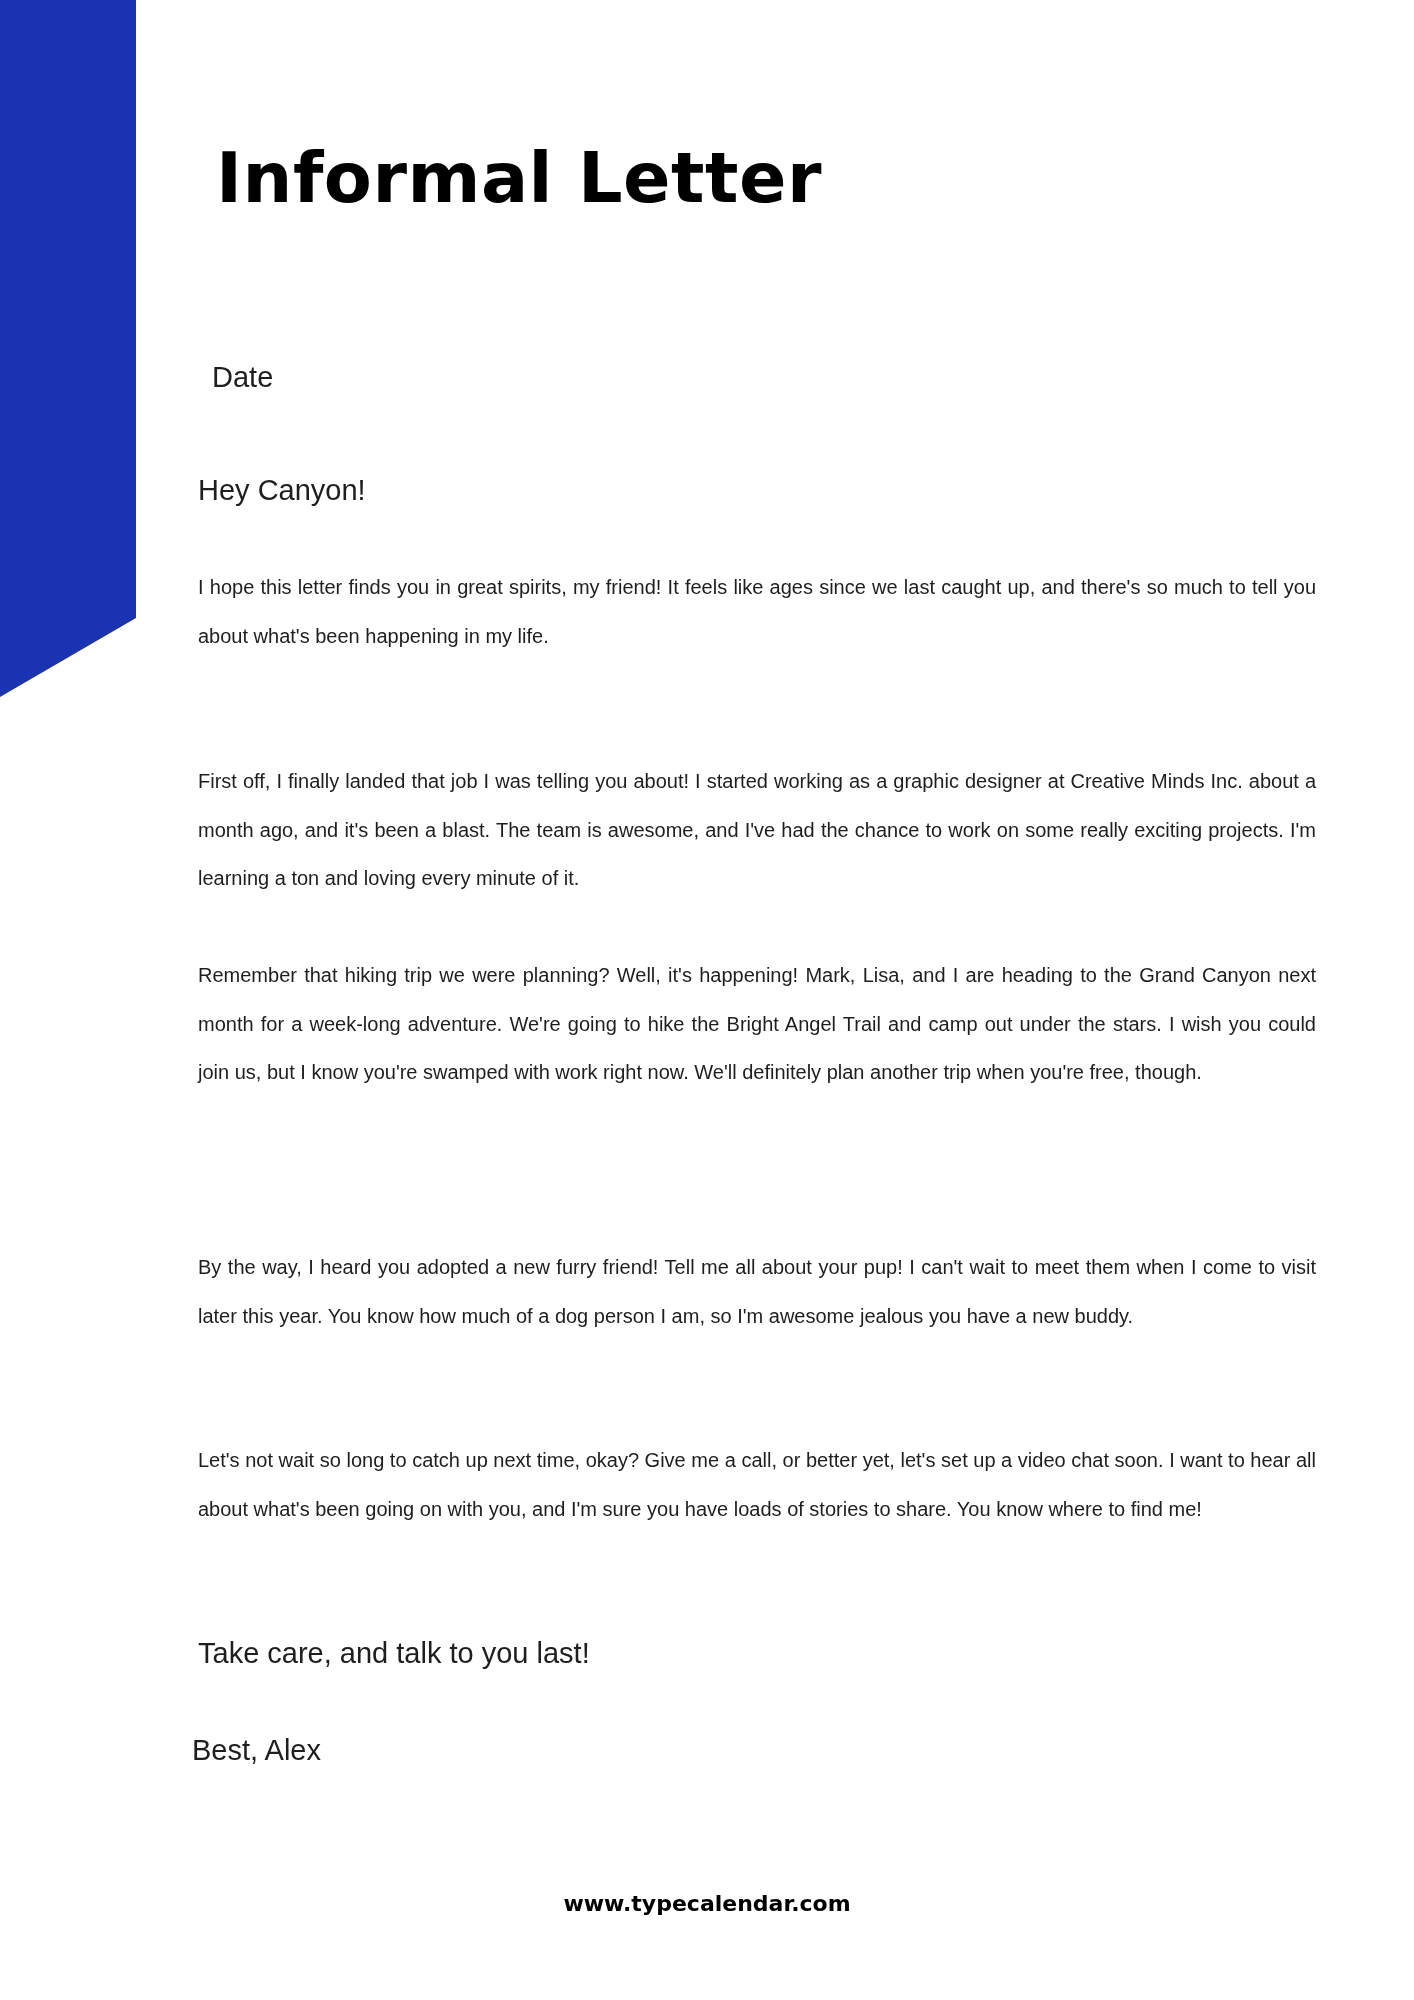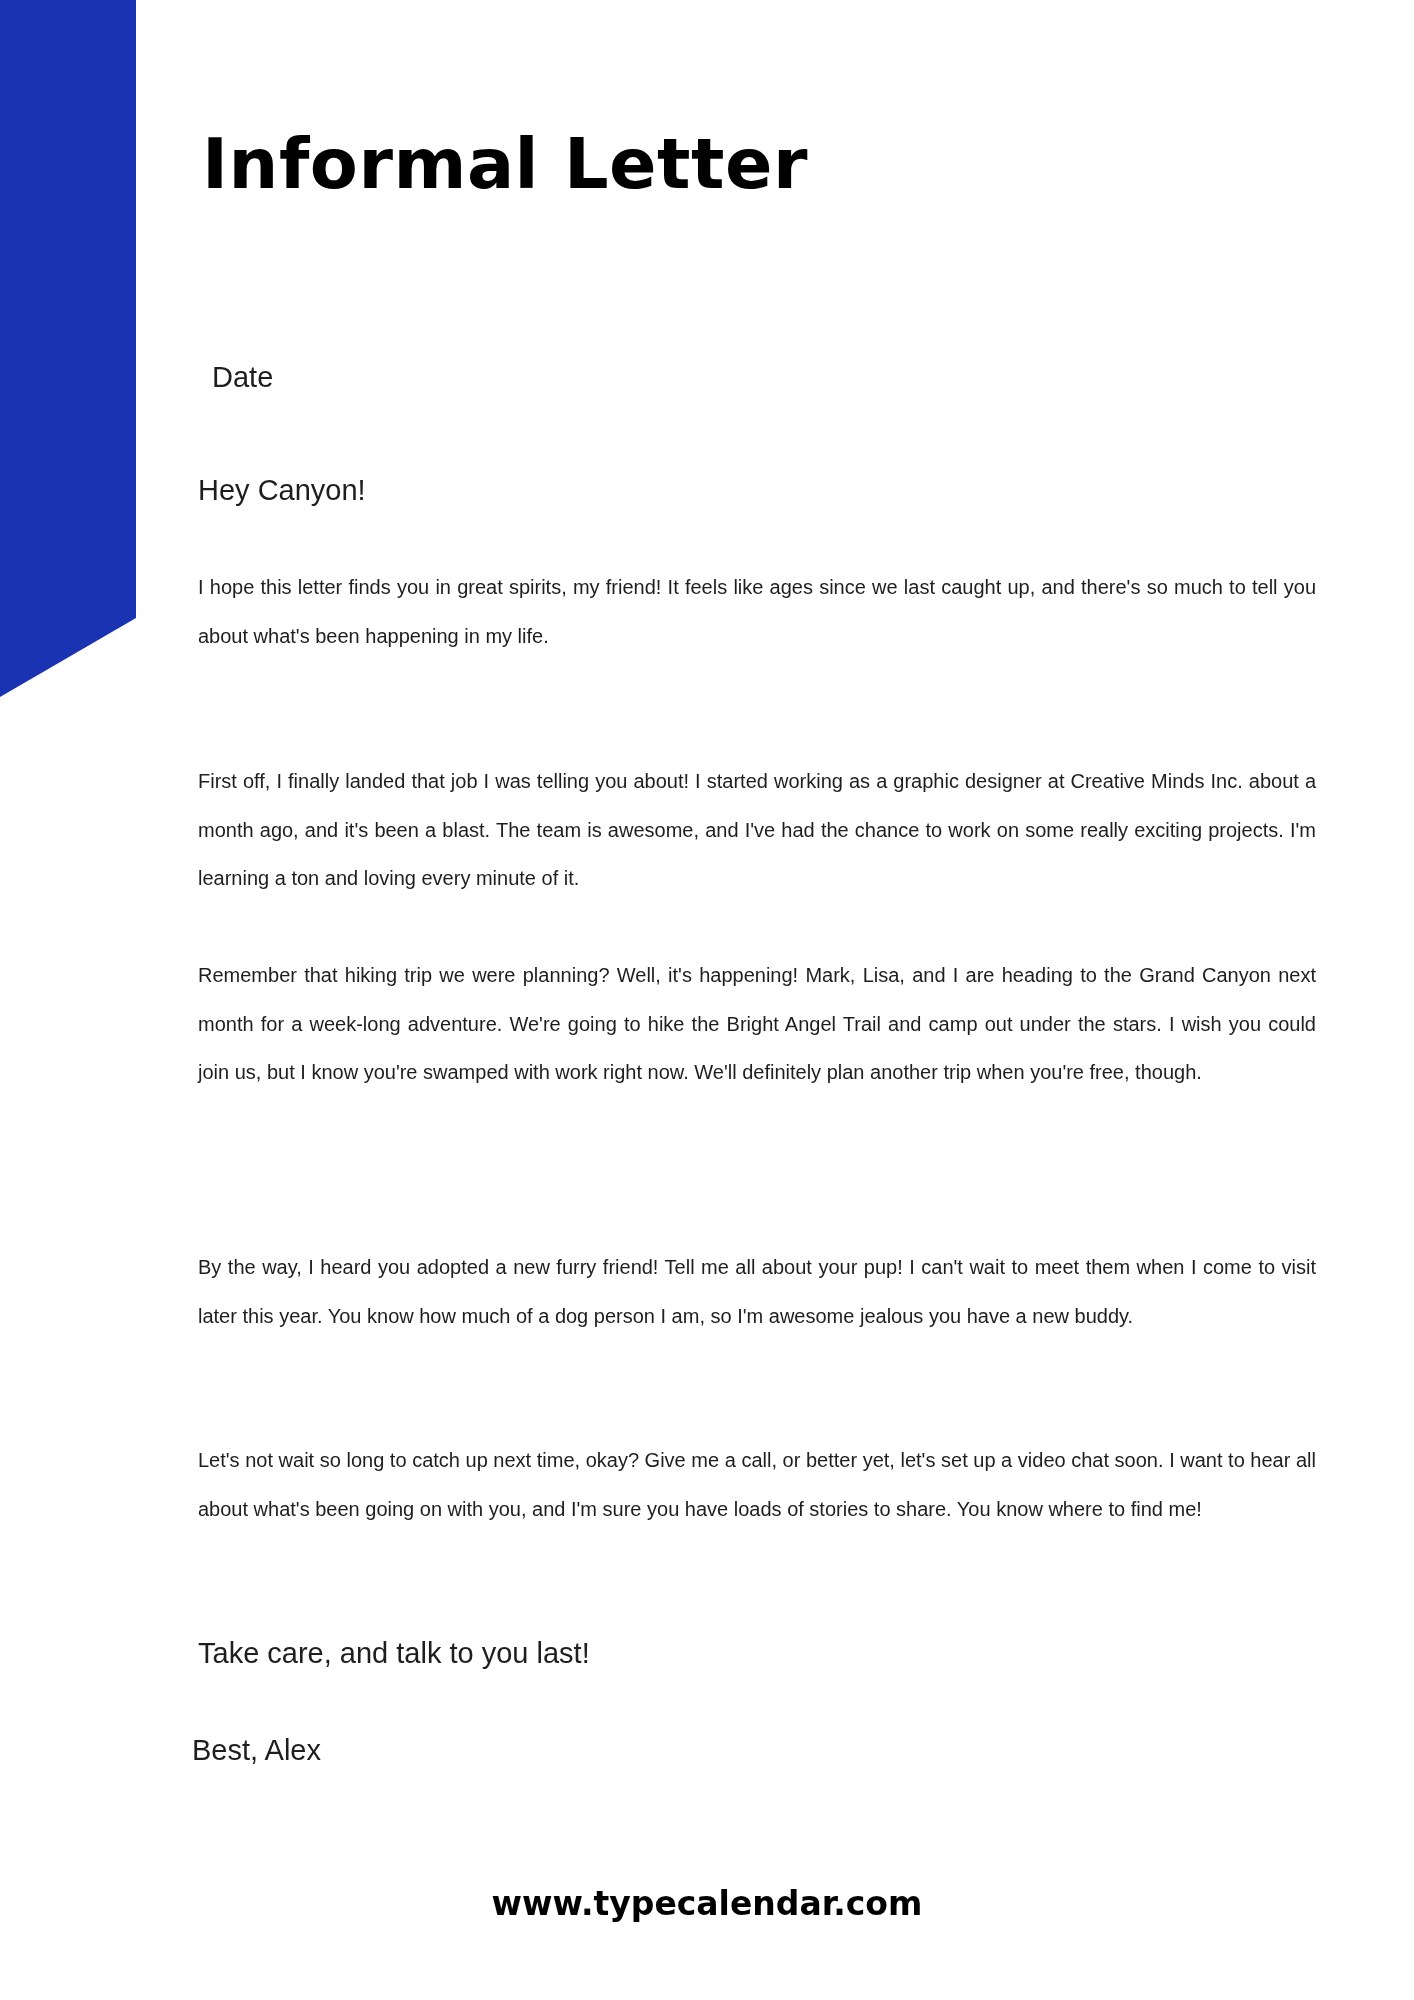--- a/index.html
+++ b/index.html
@@ -19,21 +19,21 @@
       position: absolute;
       left: 0;
       top: 0;
       width: 136px;
       height: 700px;
     }
     .title {
       position: absolute;
       left: 198px;
       top: 118px;
-      margin: 4px;
+      margin: 18px;
       font-family: "DejaVu Sans", sans-serif;
       font-weight: bold;
       font-size: 70px;
       letter-spacing: 0.5px;
       color: #000000;
       white-space: nowrap;
       line-height: 84px;
     }
     .letter {
       position: absolute;
@@ -67,21 +67,21 @@
       white-space: nowrap;
     }
     .footer {
       position: absolute;
       left: 0;
       width: 1414px;
       top: 1884px;
       text-align: center;
       font-family: "DejaVu Sans", sans-serif;
       font-weight: bold;
-      font-size: 33px;
+      font-size: 22px;
       color: #000000;
       line-height: 40px;
     }
   </style>
 </head>
 <body>
 
 <svg class="accent-shape" viewBox="0 0 136 700" xmlns="http://www.w3.org/2000/svg">
   <polygon points="0,0 136,0 136,618 0,697" fill="#1a33b3"></polygon>
 </svg>

